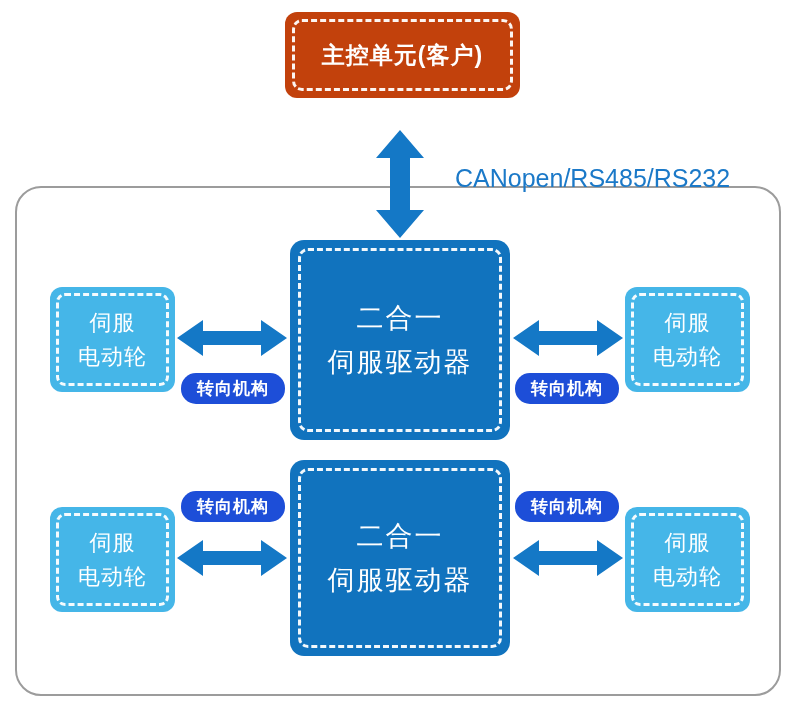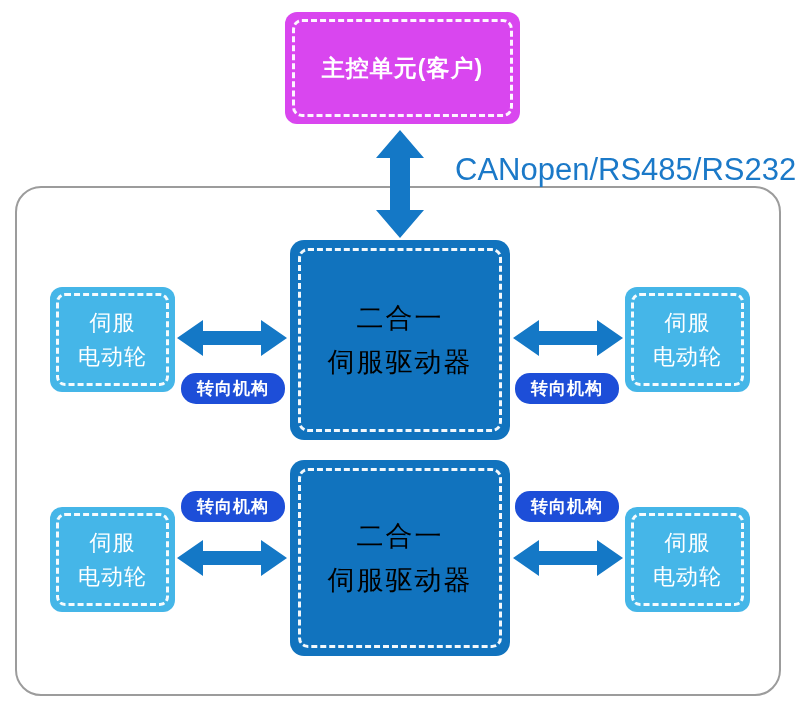--- a/index.html
+++ b/index.html
@@ -8,41 +8,41 @@
     position:relative;width:800px;height:713px;background:#ffffff;
     font-family:"Liberation Sans","DejaVu Sans",sans-serif;overflow:hidden;
   }
   
   .system{
     position:absolute;left:15px;top:186px;width:766px;height:510px;
     border:2px solid #9c9c9c;border-radius:26px;background:#ffffff;box-sizing:border-box;
   }
   
   .main-unit{
-    position:absolute;left:285px;top:12px;width:235px;height:112px;
-    background:#d946ef;border-radius:12px;
+    position:absolute;left:285px;top:12px;width:235px;height:86px;
+    background:#c2410c;border-radius:12px;
     display:flex;align-items:center;justify-content:center;
   }
   .inner{position:absolute;border:3px dashed rgba(255,255,255,.95);pointer-events:none;}
   .main-unit .inner{inset:7px;border-radius:10px;}
   .main-unit .label{color:#fff;font-size:23px;font-weight:600;letter-spacing:1px;}
   
   .v-arrow{position:absolute;left:376px;top:130px;}
   
   .protocol{
-    position:absolute;left:455px;top:152px;
-    font-size:31px;color:#1b79c8;font-weight:500;white-space:nowrap;
+    position:absolute;left:455px;top:164px;
+    font-size:25px;color:#1b79c8;font-weight:500;white-space:nowrap;
   }
   
   .driver{
     position:absolute;left:290px;width:220px;background:#1173be;border-radius:14px;
     display:flex;flex-direction:column;align-items:center;justify-content:center;gap:8px;
   }
   .driver .inner{inset:8px;border-radius:10px;}
-  .driver span{color:#000000;font-size:27px;letter-spacing:2px;}
+  .driver span{color:#ffffff;font-size:27px;letter-spacing:2px;}
   
   .wheel{
     position:absolute;width:125px;height:105px;background:#45b6e8;border-radius:12px;
     display:flex;flex-direction:column;align-items:center;justify-content:center;gap:4px;
   }
   .wheel .inner{inset:6px;border-radius:9px;border-width:3px;}
   .wheel span{color:#fff;font-size:22px;letter-spacing:1px;}
   
   .h-arrow{position:absolute;}
   

